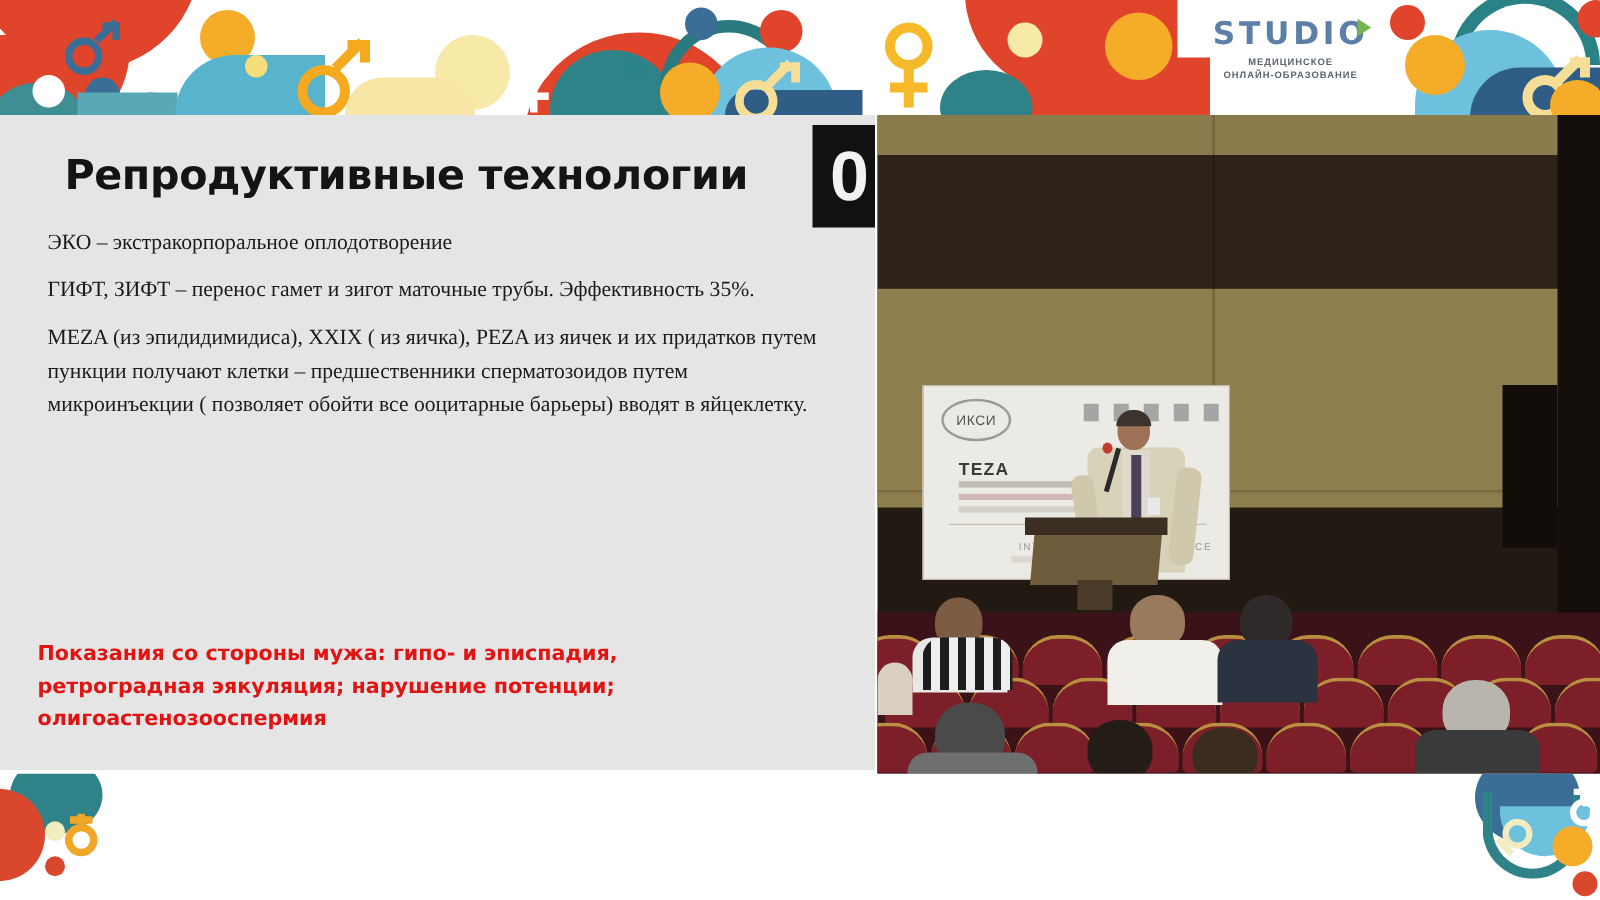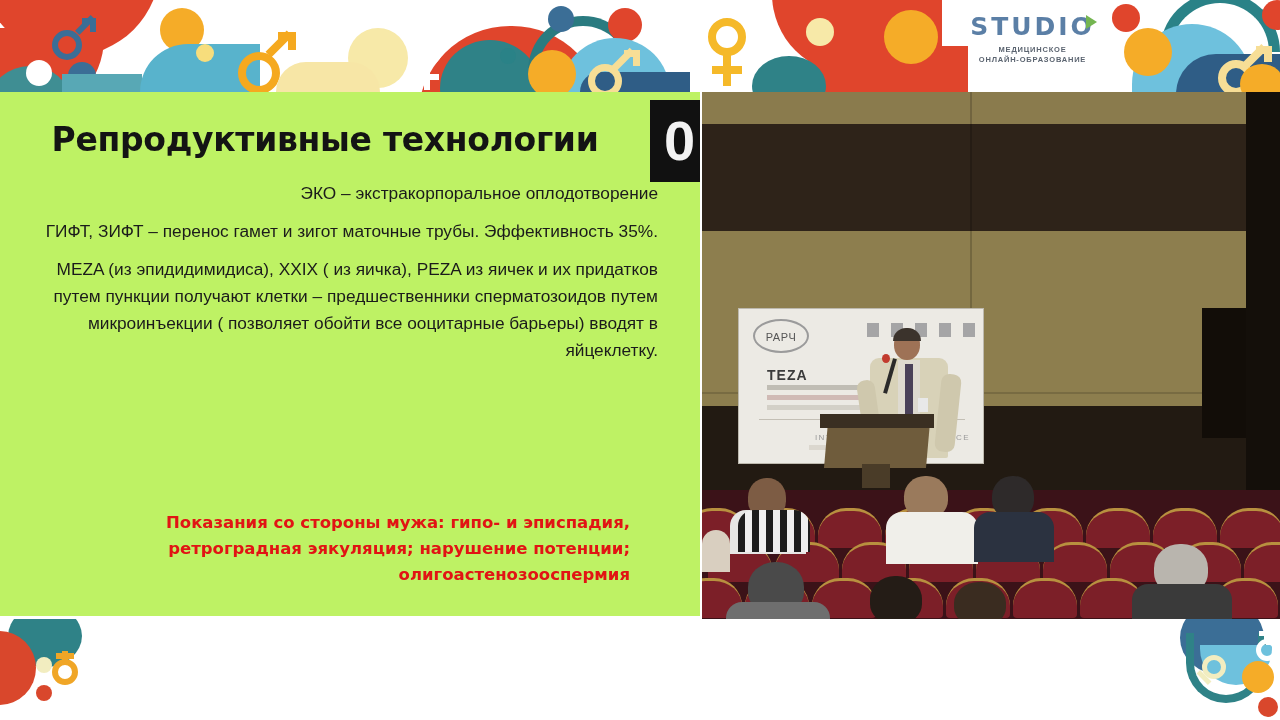--- a/index.html
+++ b/index.html
@@ -31,32 +31,32 @@
   .studio-word { font-size:25px; font-weight:700; color:#5b7fa6; letter-spacing:3px;
     font-family:"DejaVu Sans", sans-serif; }
   .play-tri { position:absolute; right:-2px; top:3px; width:0;height:0;
     border-left:11px solid #74b551; border-top:7px solid transparent;
     border-bottom:7px solid transparent; }
   .med-sub { margin-top:4px; font-size:7.5px; color:#5b6470; letter-spacing:.8px;
     line-height:10px; font-weight:600; }
 
   
   .slide { position:absolute; left:0; top:92px; width:700px; height:524px;
-    background:#bef264; overflow:hidden; }
+    background:#e5e5e5; overflow:hidden; }
   .slide-title { position:absolute; left:0; top:28px; width:650px; text-align:center;
     font-size:33px; font-weight:700; color:#141414; letter-spacing:-.3px;
     font-family:"DejaVu Sans", sans-serif; }
   .numbox { position:absolute; left:650px; top:8px; width:60px; height:82px;
     background:#111111; color:#f2f2f2; font-size:56px; font-weight:700;
     font-family:"Liberation Sans", sans-serif; line-height:82px; padding-left:14px;
     overflow:hidden; }
   .body-wrap { position:absolute; left:38px; top:88px; width:620px; }
   .para { font-size:17.3px; line-height:27px; color:#1b1b1b; margin-bottom:11px;
-    font-family:Liberation Sans, sans-serif;text-align:right; }
-  .redblock { position:absolute; left:30px; top:418px; width:600px; text-align:right;
+    font-family:Liberation Serif, serif; }
+  .redblock { position:absolute; left:30px; top:418px; width:600px; text-align:left;
     color:#e11414; font-weight:700; font-size:16.5px; line-height:26px;
     font-family:"DejaVu Sans", sans-serif; }
 
   
   .video { position:absolute; left:702px; top:92px; width:578px; height:527px;
     overflow:hidden; background:#221a12; }
   .wall-top { position:absolute; left:0; top:0; width:578px; height:32px; background:#8a7b4d; }
   .wall-dark { position:absolute; left:0; top:32px; width:578px; height:107px;
     background:#2e2319; }
   .wall-low { position:absolute; left:0; top:139px; width:578px; height:175px;
@@ -239,21 +239,21 @@
     <div class="wall-top"></div>
     <div class="wall-dark"></div>
     <div class="wall-low"></div>
     <div class="wall-seam" style="left:268px;"></div>
     <div class="wall-seam" style="left:548px;"></div>
     <div class="wall-seam2"></div>
     <div class="rightdark"></div>
     <div class="darkbox"></div>
 
     <div class="banner">
-      <div class="bn-logo">РАРЧ</div>
+      <div class="bn-logo">ИКСИ</div>
       <div class="bn-icons">
         <span class="bn-ic"></span>
         <span class="bn-ic"></span>
         <span class="bn-ic"></span>
         <span class="bn-ic"></span>
         <span class="bn-ic"></span>
       </div>
       <div class="bn-xxix">TEZA</div>
       <div class="bn-line" style="top:76px;width:170px;"></div>
       <div class="bn-line" style="top:86px;width:140px;background:#cbb2ad;"></div>

